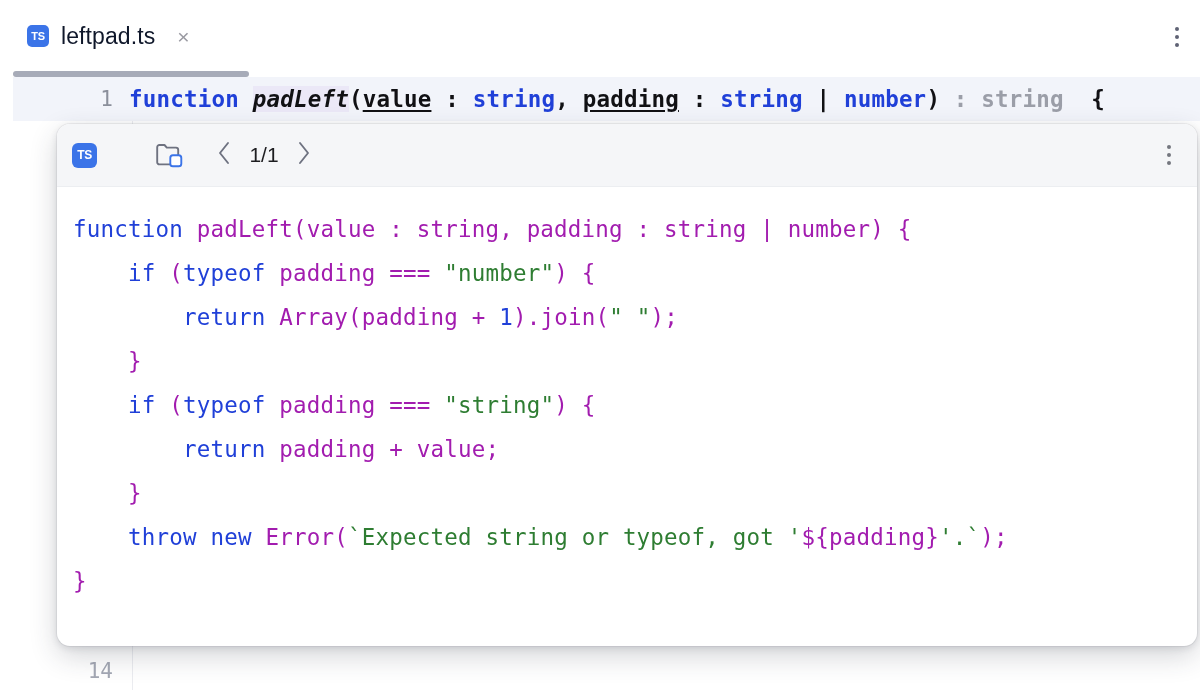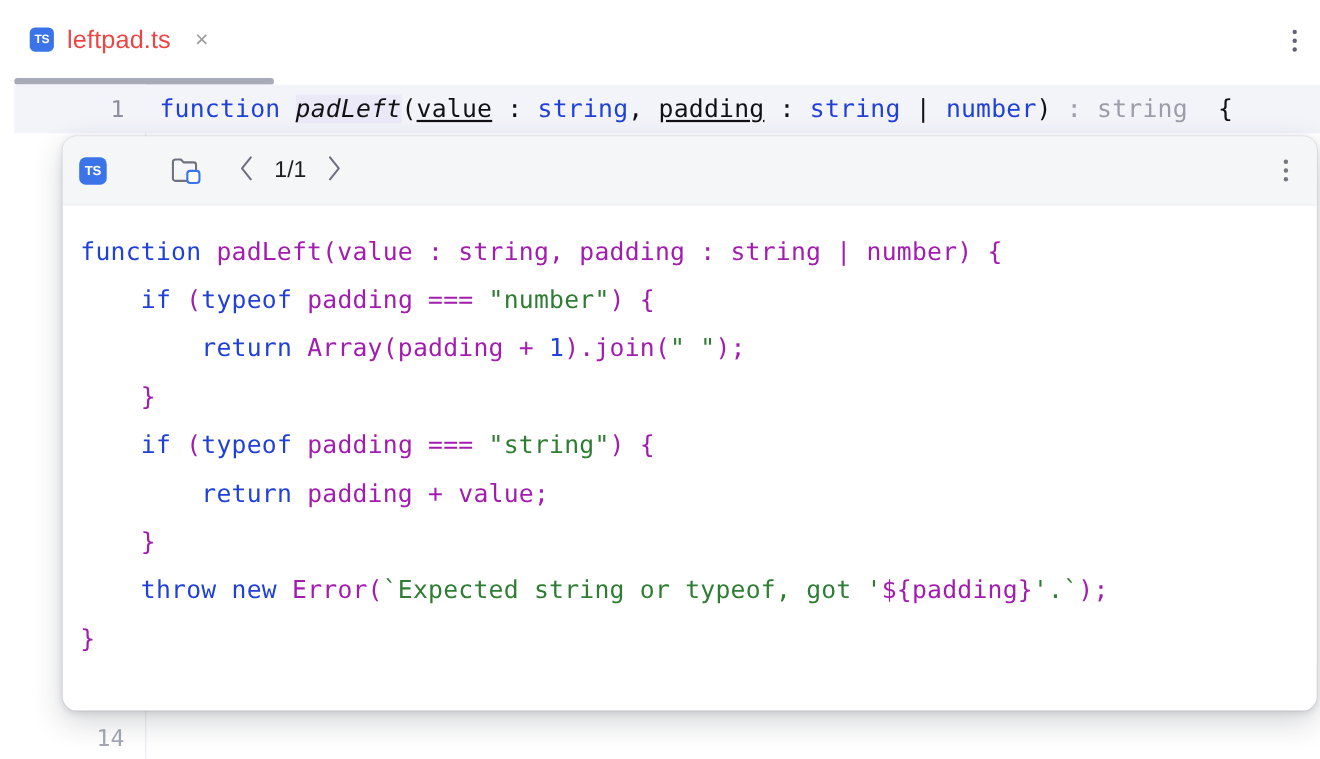--- a/index.html
+++ b/index.html
@@ -55,21 +55,21 @@
     font-family: "Liberation Sans", sans-serif;
   }
   .ts-badge.big {
     width: 25px; height: 25px;
     border-radius: 6px;
     font-size: 12px;
   }
 
   .tab-title {
     font-size: 23px;
-    color: #ef4444;
+    color: #0f172a;
     white-space: nowrap;
     letter-spacing: 0.1px;
   }
 
   .tab-close {
     font-size: 21px;
     color: #9a9aa2;
     line-height: 1;
     margin-left: 10px;
     font-family: "Liberation Sans", sans-serif;
@@ -146,27 +146,28 @@
     text-align: right;
     line-height: 44px;
     font-size: 21px;
     color: #a4a8b4;
     font-family: "DejaVu Sans Mono", monospace;
   }
   .line-row.current .line-num { color: #8b8f9b; }
 
   .line-code {
     position: absolute;
-    left: 132px; top: 0;
+    left: 116px; top: 0;
     line-height: 44px;
     font-size: 22.5px;
     white-space: pre;
     color: #111114;
     font-family: "DejaVu Sans Mono", monospace;
     letter-spacing: 0.2px;
+    font-weight: bold;
   }
 
   
   .kw   { color: #2040d8; }
   .fn-italic {
     color: #111114;
     font-style: italic;
     background: #ebe8f7;
   }
   .param-ul { text-decoration: underline; text-underline-offset: 3px; }

